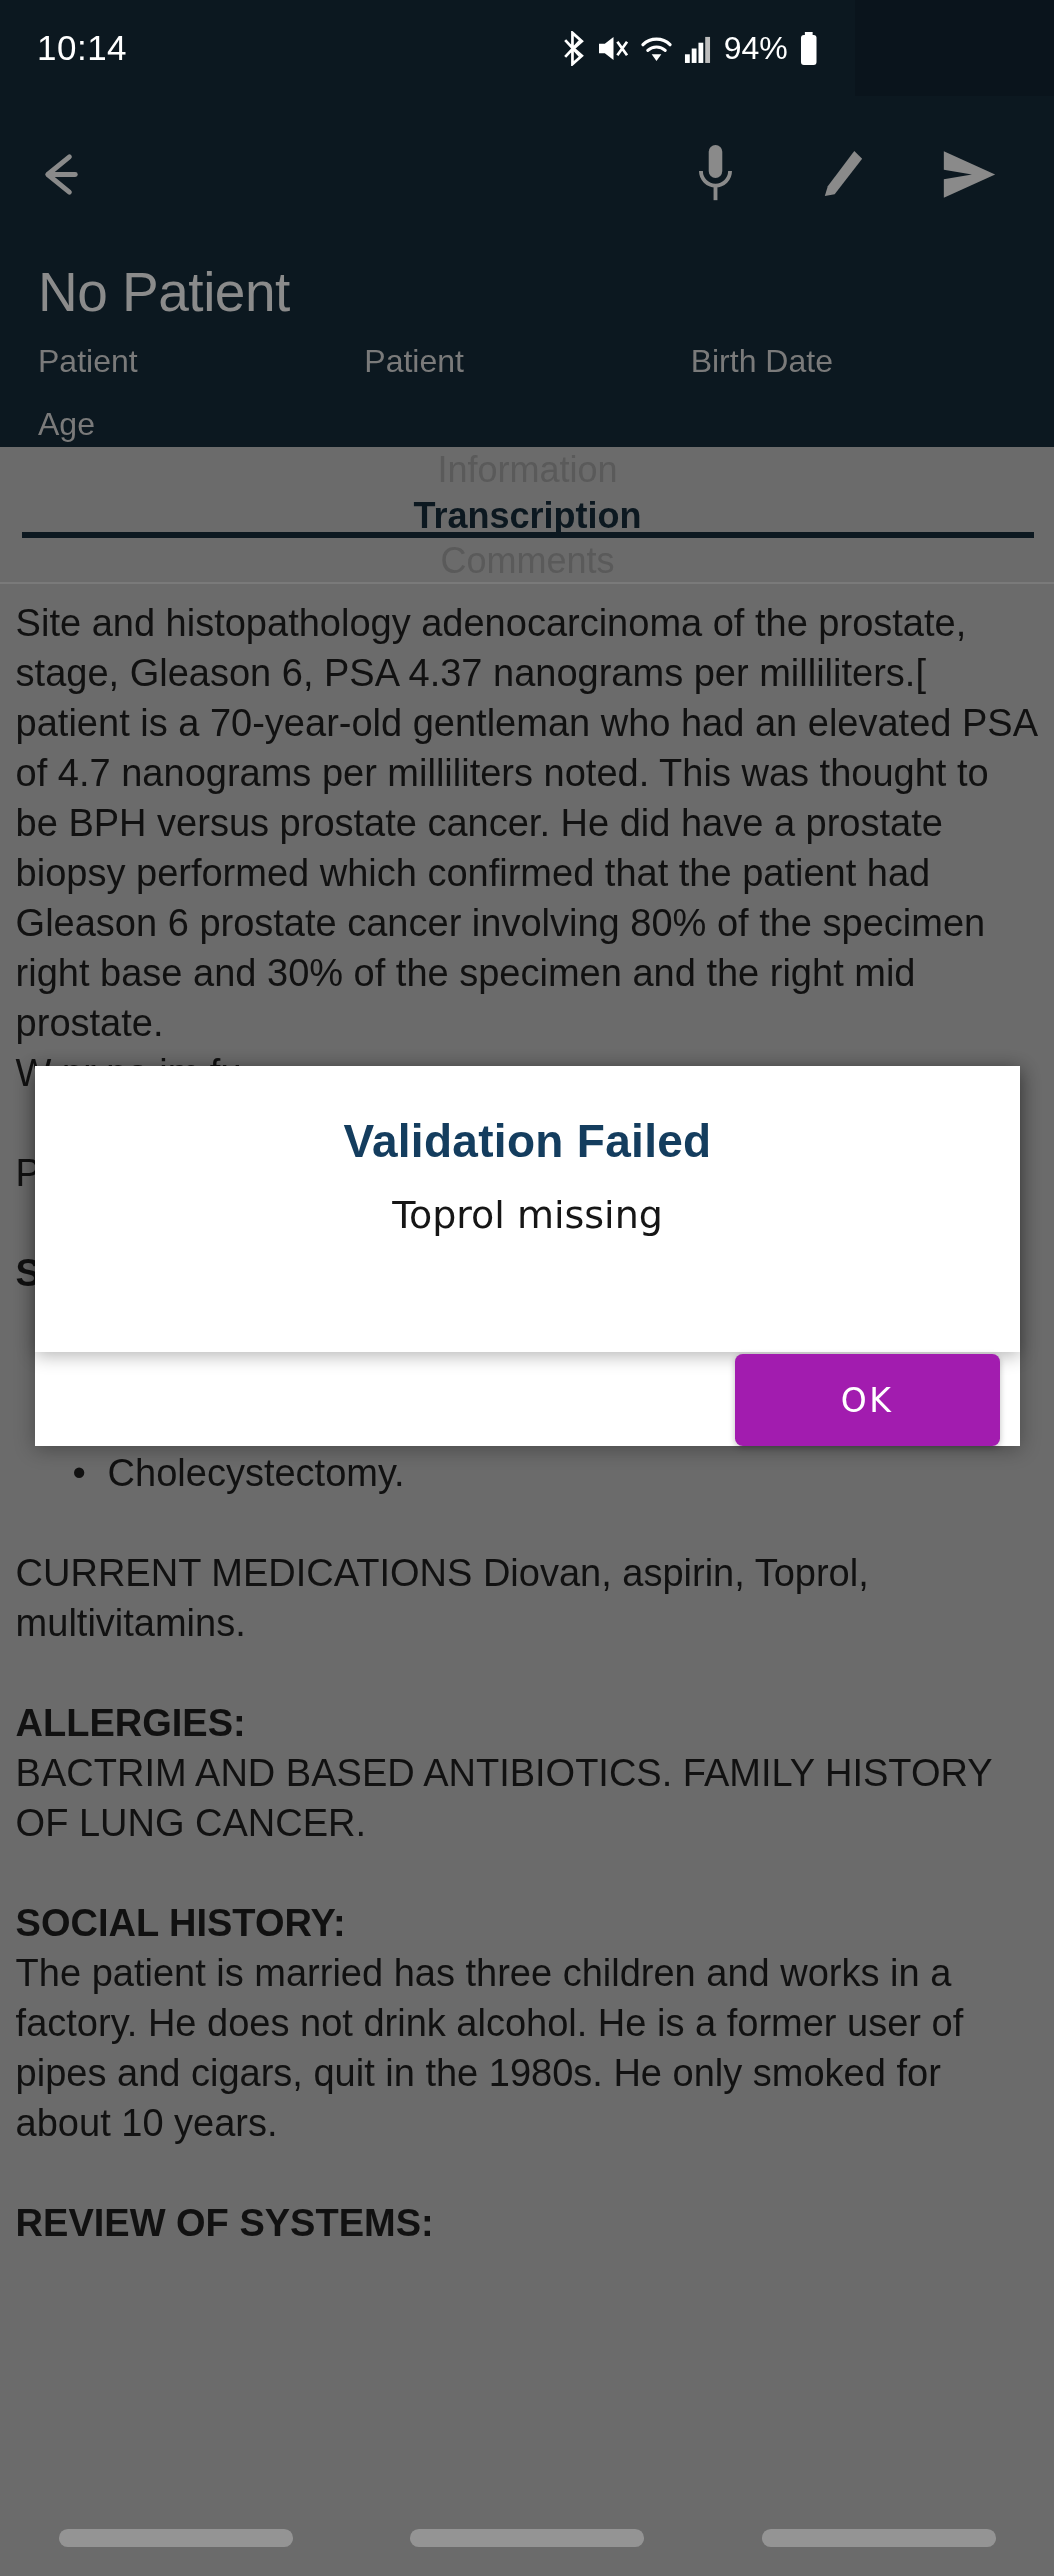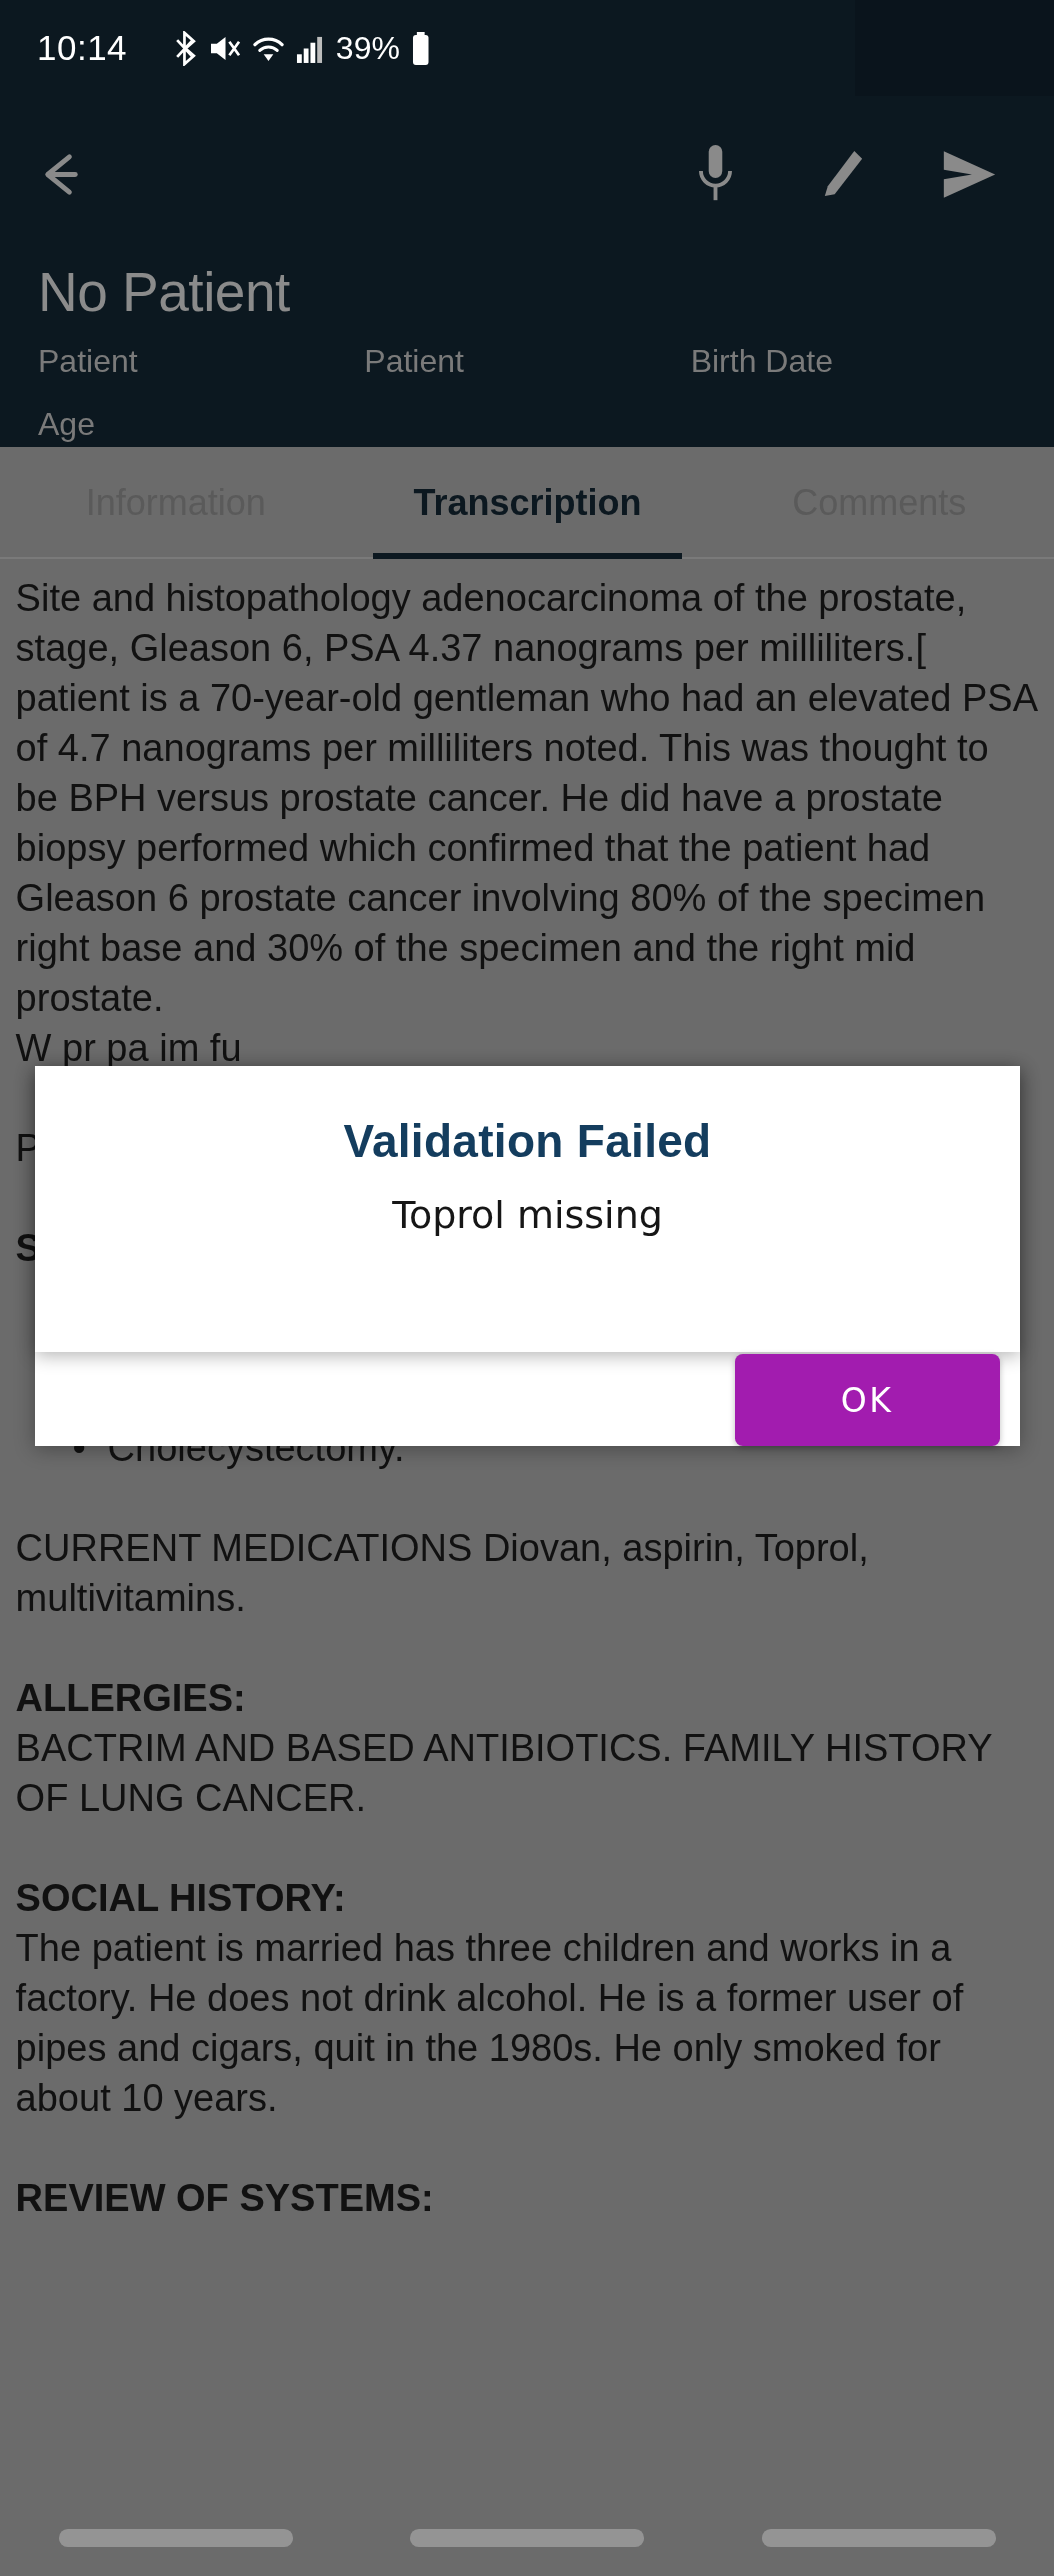--- a/index.html
+++ b/index.html
@@ -11,23 +11,22 @@
     position:relative;
   }
 
   
   #phone { position:relative; width:1055px; height:2576px; overflow:hidden; background:#0a141c; }
 
   
   .statusbar {
     position:absolute; top:0; left:0; width:855px; height:96px;
     background:#0c1820;
-    display:flex; align-items:center; 
+    display:flex; align-items:center; justify-content:space-between;
     padding:0 37px 0 37px;
-    gap:46px;
   }
   .clock { color:#ffffff; font-size:35px; letter-spacing:0.5px; }
   .status-right { display:flex; align-items:center; gap:10.7px; }
   .status-right svg { display:block; }
   .batt-pct { color:#ffffff; font-size:32px; letter-spacing:0; margin-left:2px; }
 
   
   .appbar {
     position:absolute; top:96px; left:0; width:1055px; height:156px;
     background:#0c1820;
@@ -54,21 +53,21 @@
 
   
   .content {
     position:absolute; top:447px; left:0; width:1055px; height:2129px;
     background:#6b6b6b;
     overflow:hidden;
   }
 
   
   .tabs {
-    display:flex; width:1055px; height:112px; align-items:stretch;
+    display:flex; width:1055px; height:137px; align-items:stretch;flex-direction:column;
   }
   .tab {
     flex:1; display:flex; align-items:center; justify-content:center;
     font-size:36px; color:#5a5a5a; position:relative;
   }
   .tab.active { color:#0c1820; font-weight:bold; }
   .tab.active::after {
     content:""; position:absolute; bottom:0; left:21.5px; right:21.5px;
     height:5.9px; background:#0c1820;
   }
@@ -177,21 +176,21 @@
         </svg>
       </span>
       <span>
         <svg width="27" height="29" viewBox="0 0 28 30">
           <rect x="1" y="21" width="5" height="9" fill="#fff"></rect>
           <rect x="8" y="15" width="5" height="15" fill="#fff"></rect>
           <rect x="15" y="9" width="5" height="21" fill="#fff"></rect>
           <rect x="22" y="3" width="5" height="27" fill="#bdbdbd"></rect>
         </svg>
       </span>
-      <span class="batt-pct">39%</span>
+      <span class="batt-pct">94%</span>
       <span>
         <svg width="19.5" height="33" viewBox="0 0 20 34">
           <rect x="6" y="0" width="8" height="4" fill="#fff"></rect>
           <rect x="2" y="3" width="16" height="31" rx="3" fill="#fff"></rect>
         </svg>
       </span>
     </div>
   </div>
 
   <div class="appbar">

